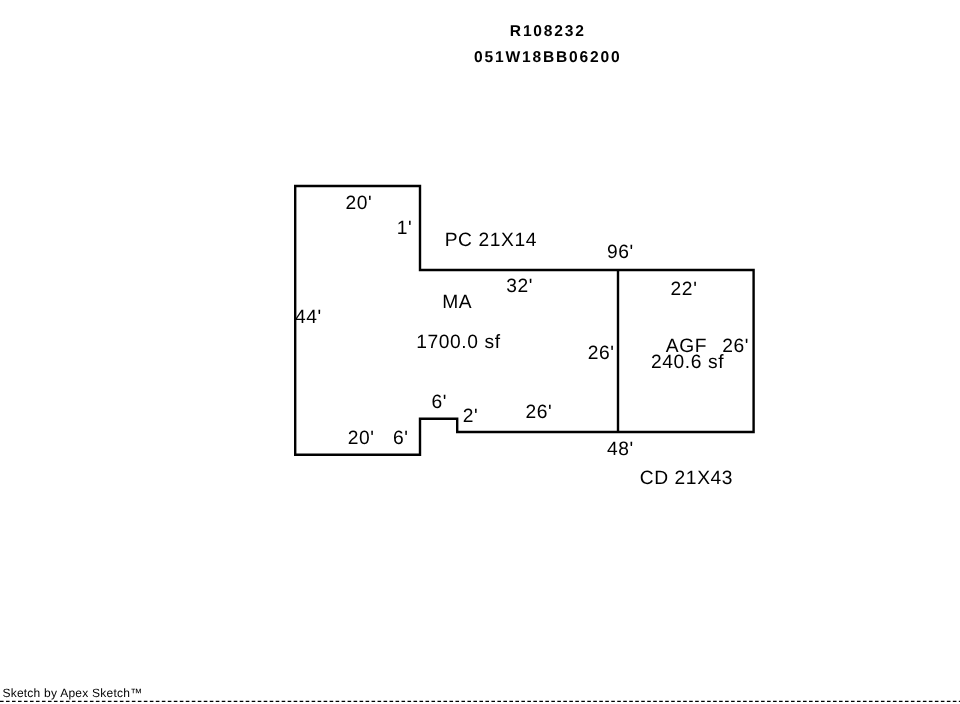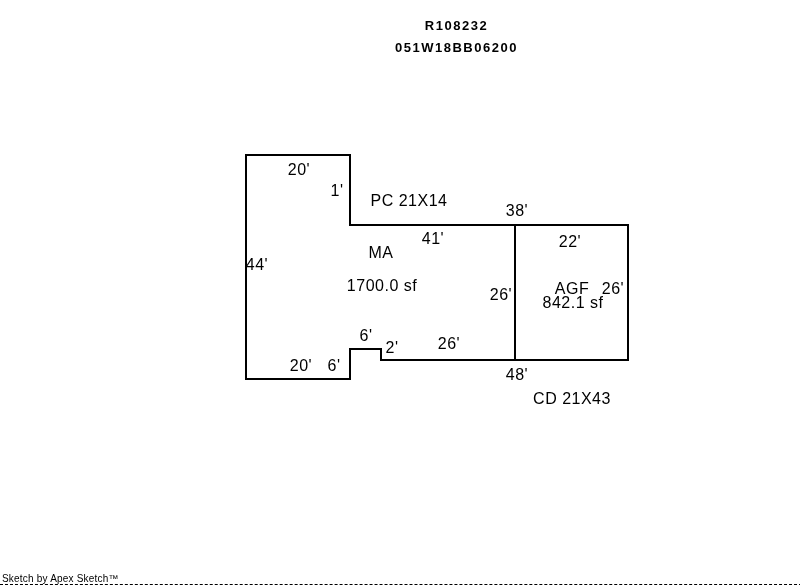--- a/index.html
+++ b/index.html
@@ -75,30 +75,30 @@
   </div>
 
   <svg class="outline-svg" viewBox="0 0 800 587" xmlns="http://www.w3.org/2000/svg">
     <path d="M246 155 L350 155 L350 225 L628 225 L628 360 L381 360 L381 349 L350 349 L350 379 L246 379 Z" fill="none" stroke="#000000" stroke-width="2"></path>
     <line x1="515" y1="225" x2="515" y2="360" stroke="#000000" stroke-width="2"></line>
   </svg>
 
   <span class="lbl" style="left:299px;top:170px">20'</span>
   <span class="lbl" style="left:337px;top:191px">1'</span>
   <span class="lbl" style="left:409px;top:201px">PC 21X14</span>
-  <span class="lbl" style="left:517px;top:211px">38'</span>
-  <span class="lbl" style="left:433px;top:239px">41'</span>
+  <span class="lbl" style="left:517px;top:211px">96'</span>
+  <span class="lbl" style="left:433px;top:239px">32'</span>
   <span class="lbl" style="left:570px;top:242px">22'</span>
   <span class="lbl" style="left:257px;top:265px">44'</span>
   <span class="lbl" style="left:381px;top:253px">MA</span>
   <span class="lbl" style="left:382px;top:286px">1700.0 sf</span>
   <span class="lbl" style="left:501px;top:295px">26'</span>
   <span class="lbl" style="left:572px;top:289px">AGF</span>
   <span class="lbl" style="left:613px;top:289px">26'</span>
-  <span class="lbl" style="left:573px;top:303px">842.1 sf</span>
+  <span class="lbl" style="left:573px;top:303px">240.6 sf</span>
   <span class="lbl" style="left:366px;top:336px">6'</span>
   <span class="lbl" style="left:392px;top:348px">2'</span>
   <span class="lbl" style="left:449px;top:344px">26'</span>
   <span class="lbl" style="left:301px;top:366px">20'</span>
   <span class="lbl" style="left:334px;top:366px">6'</span>
   <span class="lbl" style="left:517px;top:375px">48'</span>
   <span class="lbl" style="left:572px;top:399px">CD 21X43</span>
 
   <div class="footer-credit">Sketch by Apex Sketch™</div>
   <div class="bottom-rule"></div>

